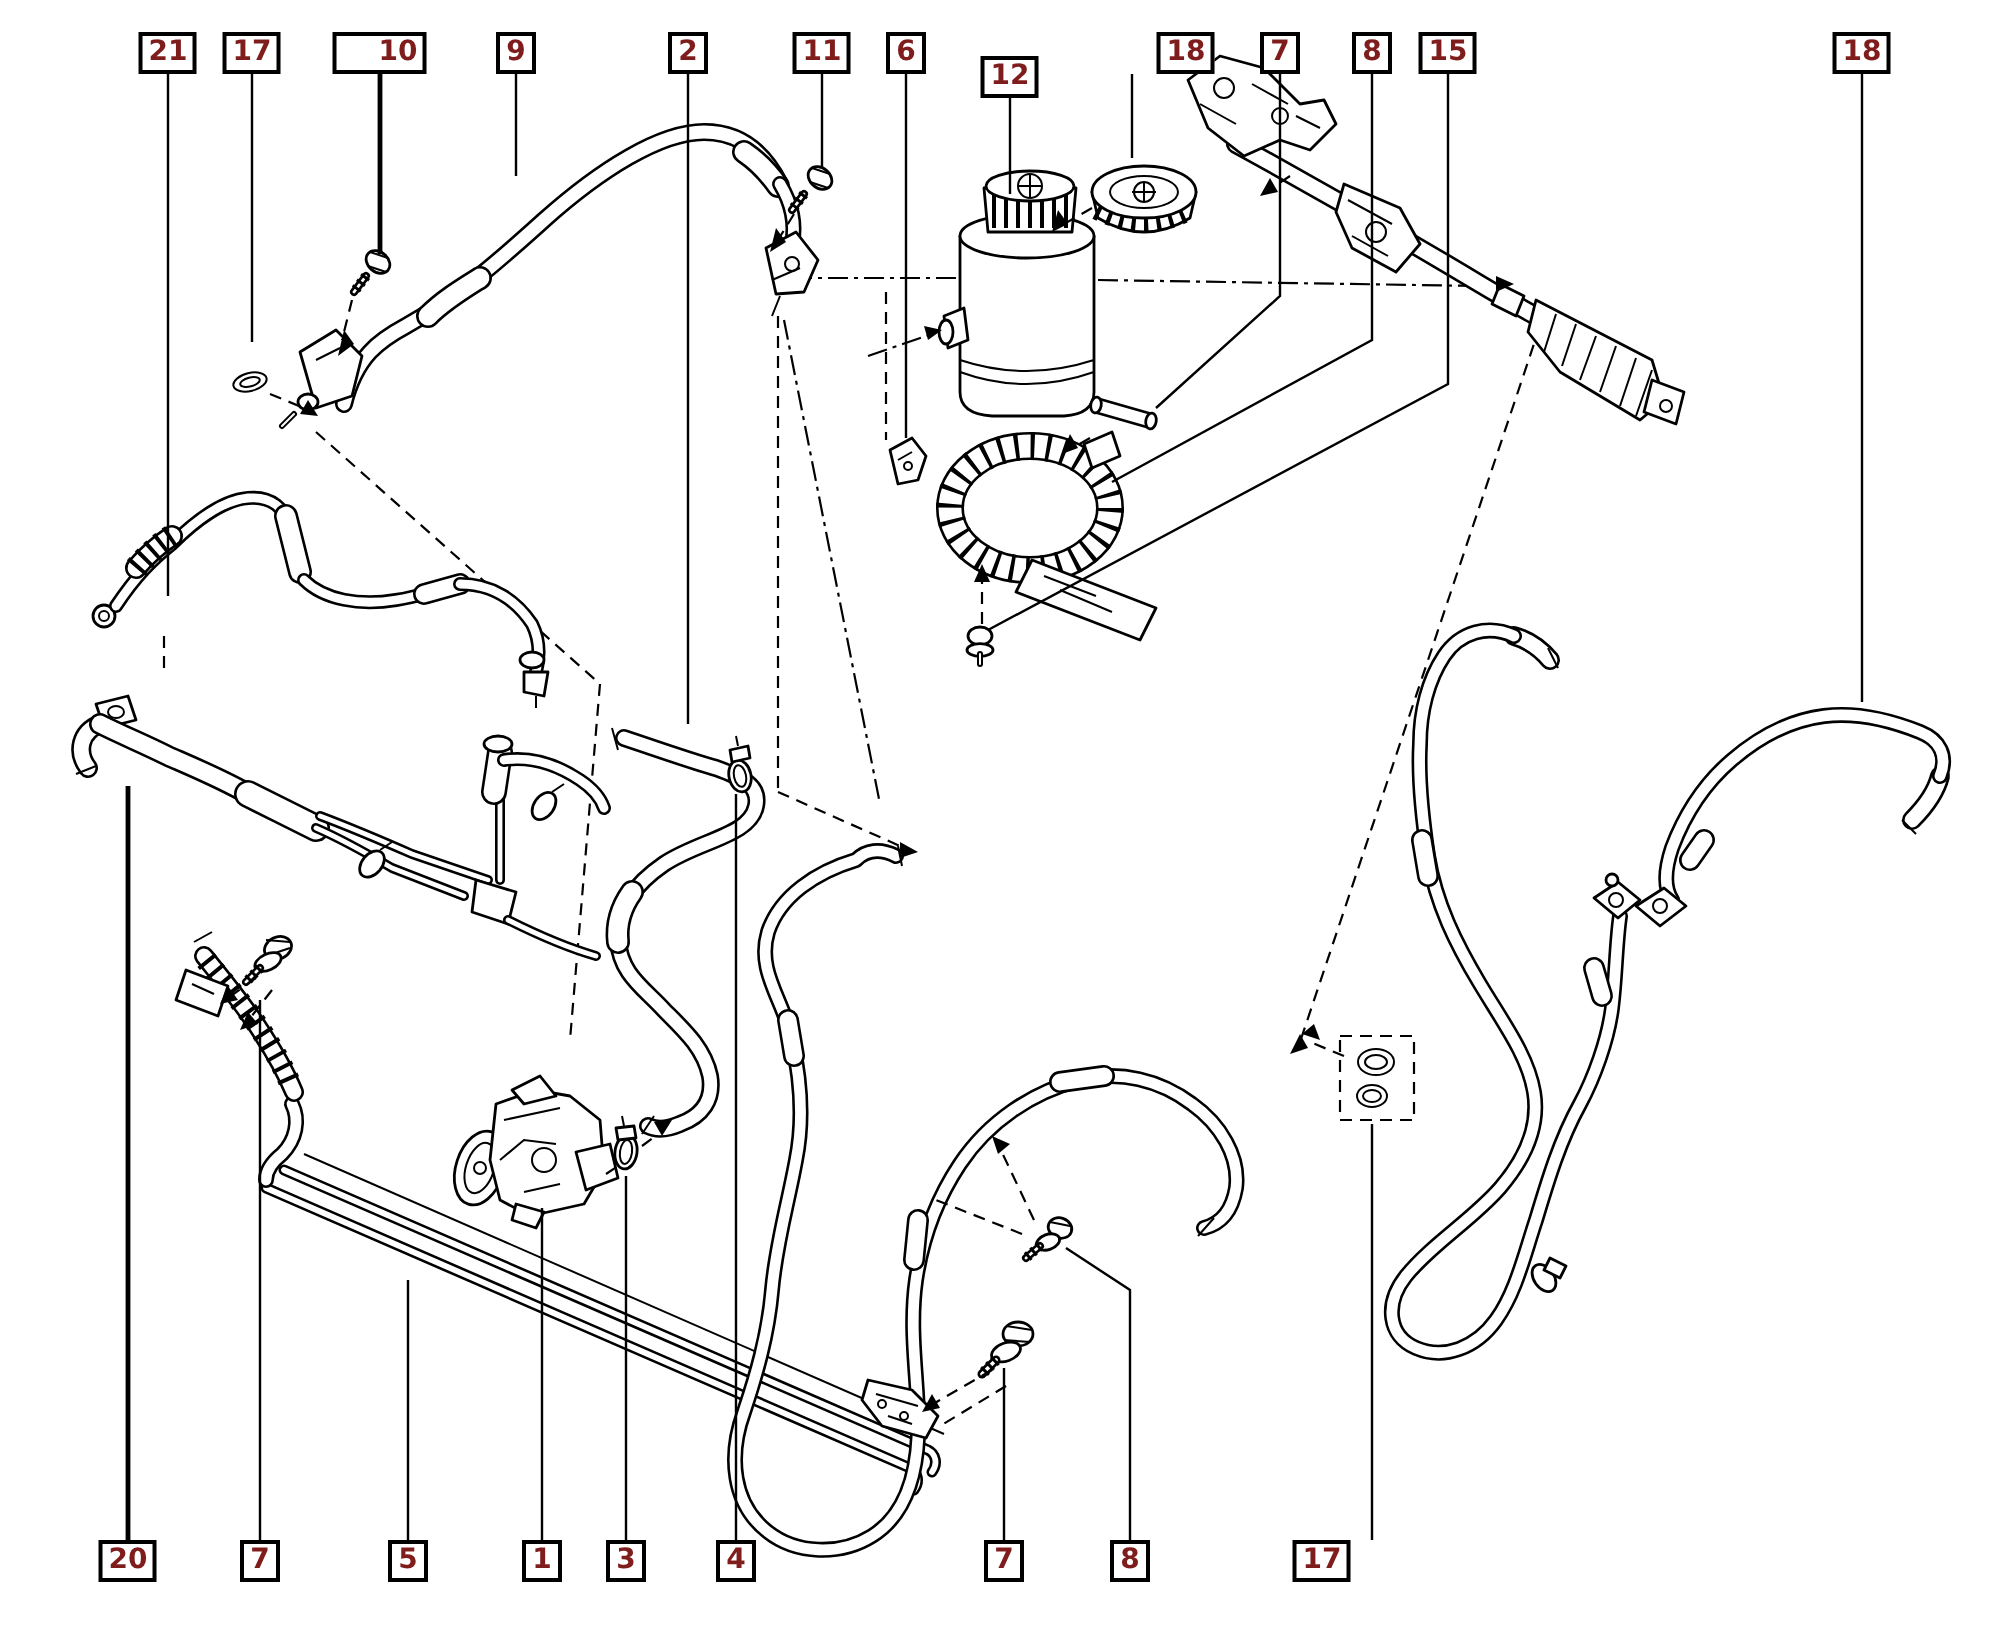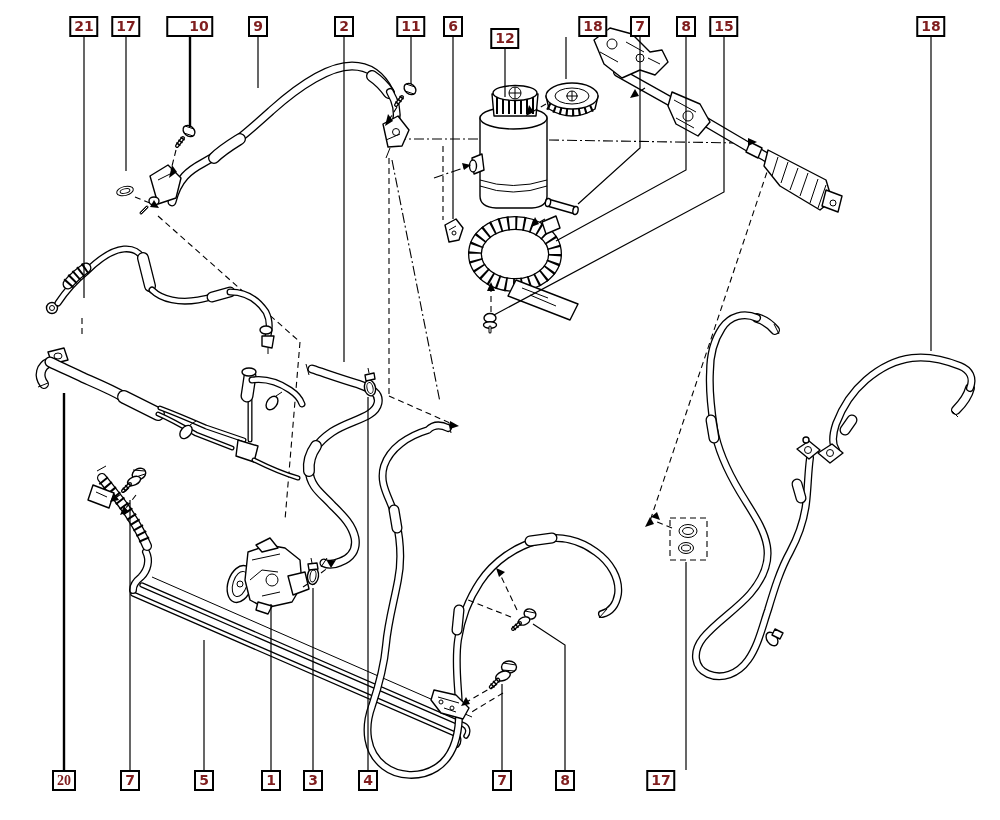--- a/index.html
+++ b/index.html
@@ -385,21 +385,21 @@
       <div class="callout" style="left: 258px; top: 16px;">9</div>
       <div class="callout" style="left: 344px; top: 16px;">2</div>
       <div class="callout" style="left: 411px; top: 16px;">11</div>
       <div class="callout" style="left: 453px; top: 16px;">6</div>
       <div class="callout" style="left: 505px; top: 28px;">12</div>
       <div class="callout" style="left: 593px; top: 16px;">18</div>
       <div class="callout" style="left: 640px; top: 16px;">7</div>
       <div class="callout" style="left: 686px; top: 16px;">8</div>
       <div class="callout" style="left: 724px; top: 16px;">15</div>
       <div class="callout" style="left: 931px; top: 16px;">18</div>
-      <div class="callout" style="left: 64px; top: 770px; font-family: Liberation Serif, serif;">20</div>
+      <div class="callout" style="left: 64px; top: 770px;">20</div>
       <div class="callout" style="left: 130px; top: 770px;">7</div>
       <div class="callout" style="left: 204px; top: 770px;">5</div>
       <div class="callout" style="left: 271px; top: 770px;">1</div>
       <div class="callout" style="left: 313px; top: 770px;">3</div>
       <div class="callout" style="left: 368px; top: 770px;">4</div>
       <div class="callout" style="left: 502px; top: 770px;">7</div>
       <div class="callout" style="left: 565px; top: 770px;">8</div>
       <div class="callout" style="left: 661px; top: 770px;">17</div>
     </div>
 </div>

